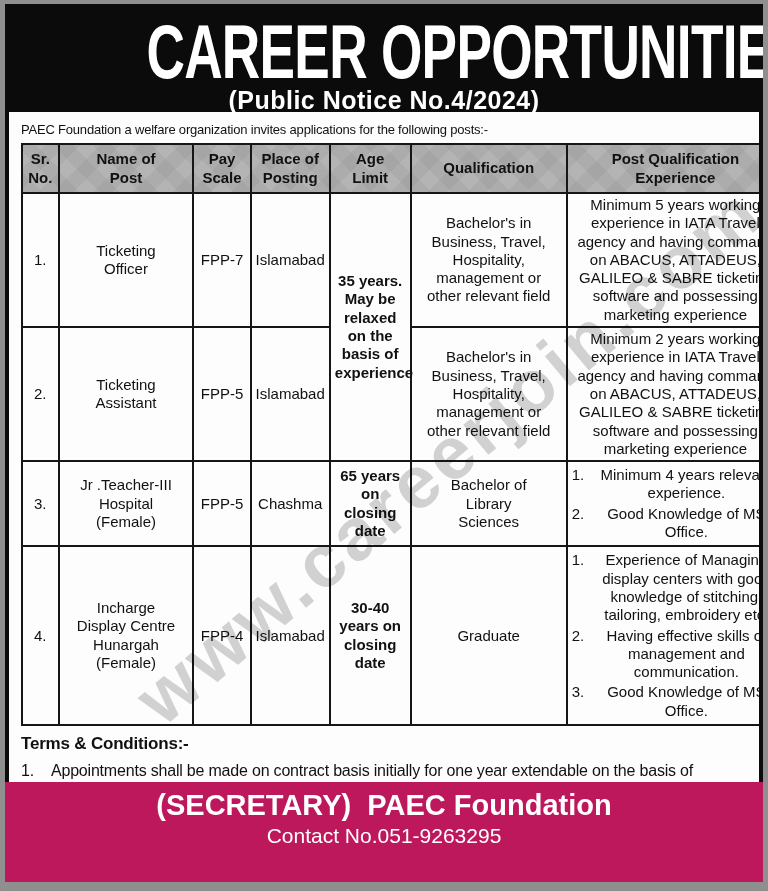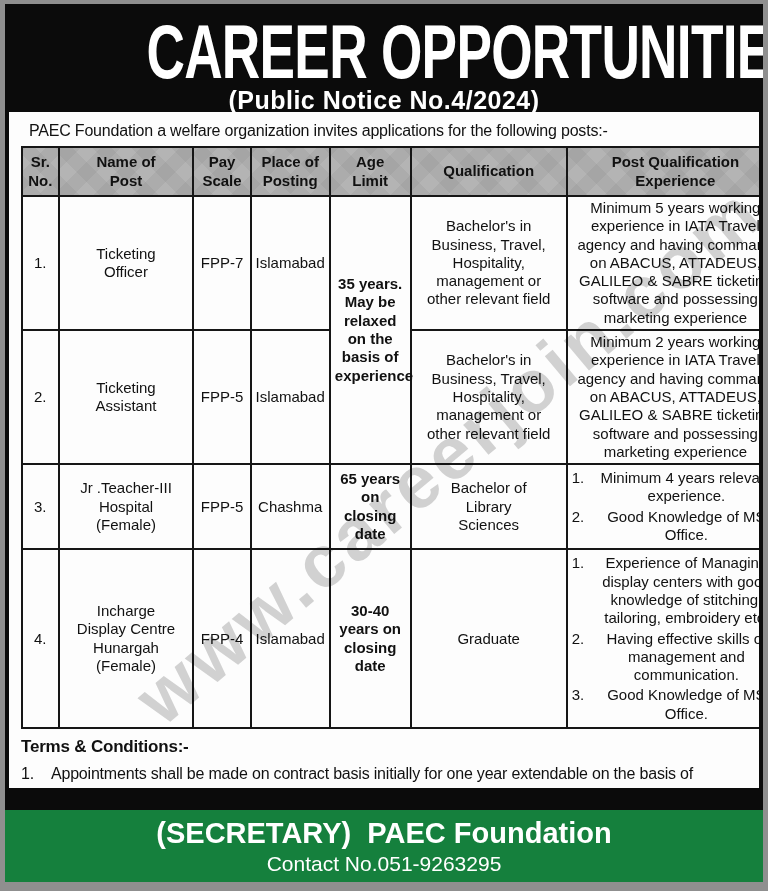--- a/index.html
+++ b/index.html
@@ -60,22 +60,22 @@
     font-size:74px;
     font-weight:bold;
     letter-spacing:4px;
     color:rgba(150,150,150,0.42);
     mix-blend-mode:multiply;
     pointer-events:none;
     z-index:6;
     white-space:nowrap;
   }
   .intro-line{
-    margin:10px 10px 6px 20px;
-    font-size:16px;
+    margin:10px 10px 6px 12px;
+    font-size:13px;
     letter-spacing:-0.2px;
   }
   
   table.jobs{
     border-collapse:collapse;
     margin-left:12px;
     width:764px;
     table-layout:fixed;
   }
   table.jobs th, table.jobs td{
@@ -121,22 +121,22 @@
     margin-bottom:5px;
     line-height:1.35;
     letter-spacing:-0.2px;
   }
   .term-item .num{width:30px;flex:0 0 30px;}
   .term-item .txt{flex:1;}
   
   .footer{
     position:absolute;
     left:0; right:0; bottom:0;
-    height:72px;
-    background:#15803d;
+    height:100px;
+    background:#be185d;
     color:#fff;
     text-align:center;
   }
   .footer-line1{
     margin-top:7px;
     font-size:29px;
     font-weight:bold;
     white-space:pre;
   }
   .footer-line2{

